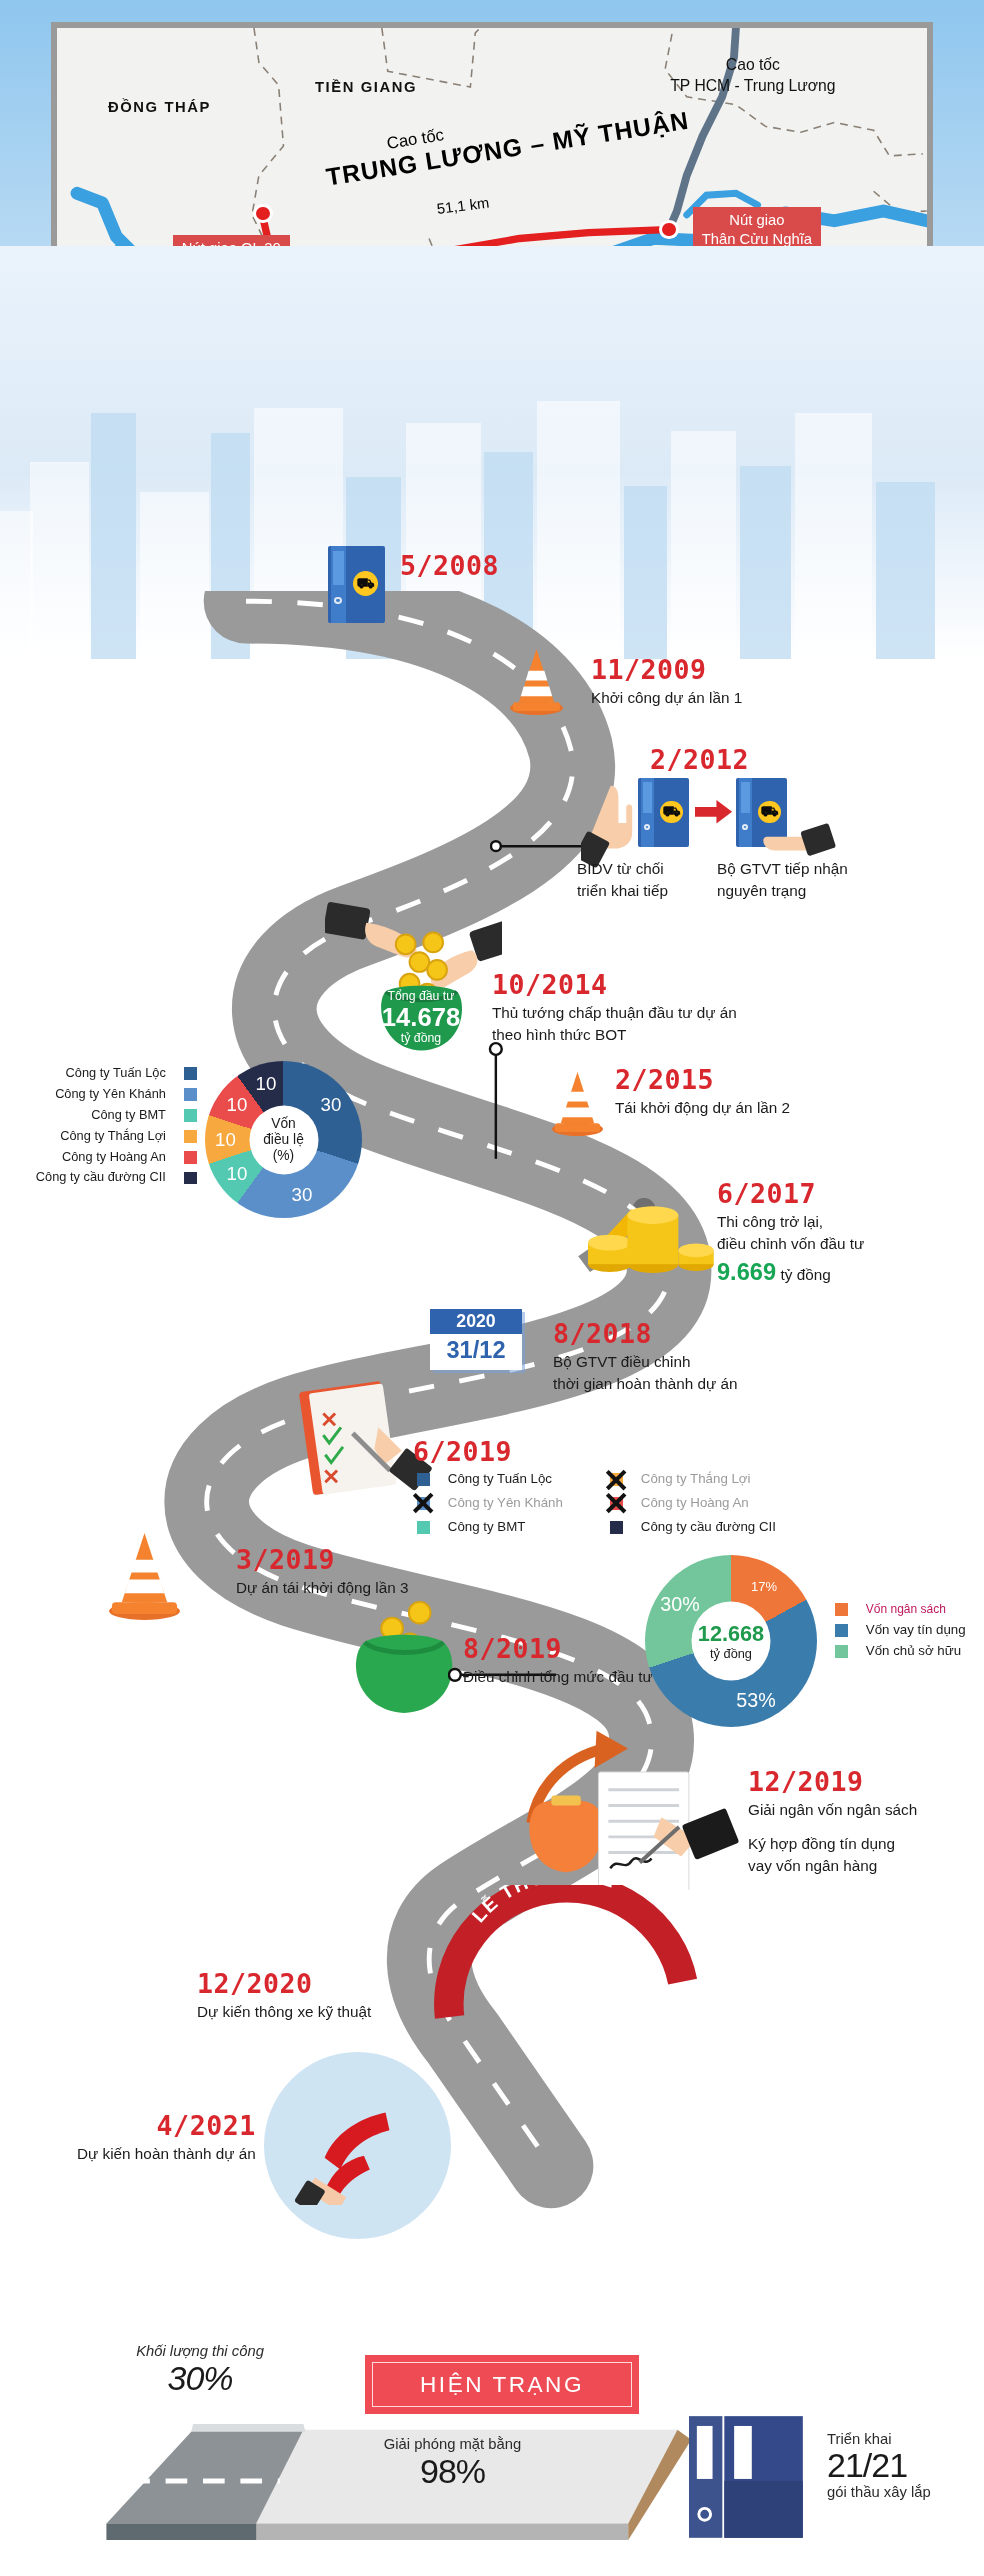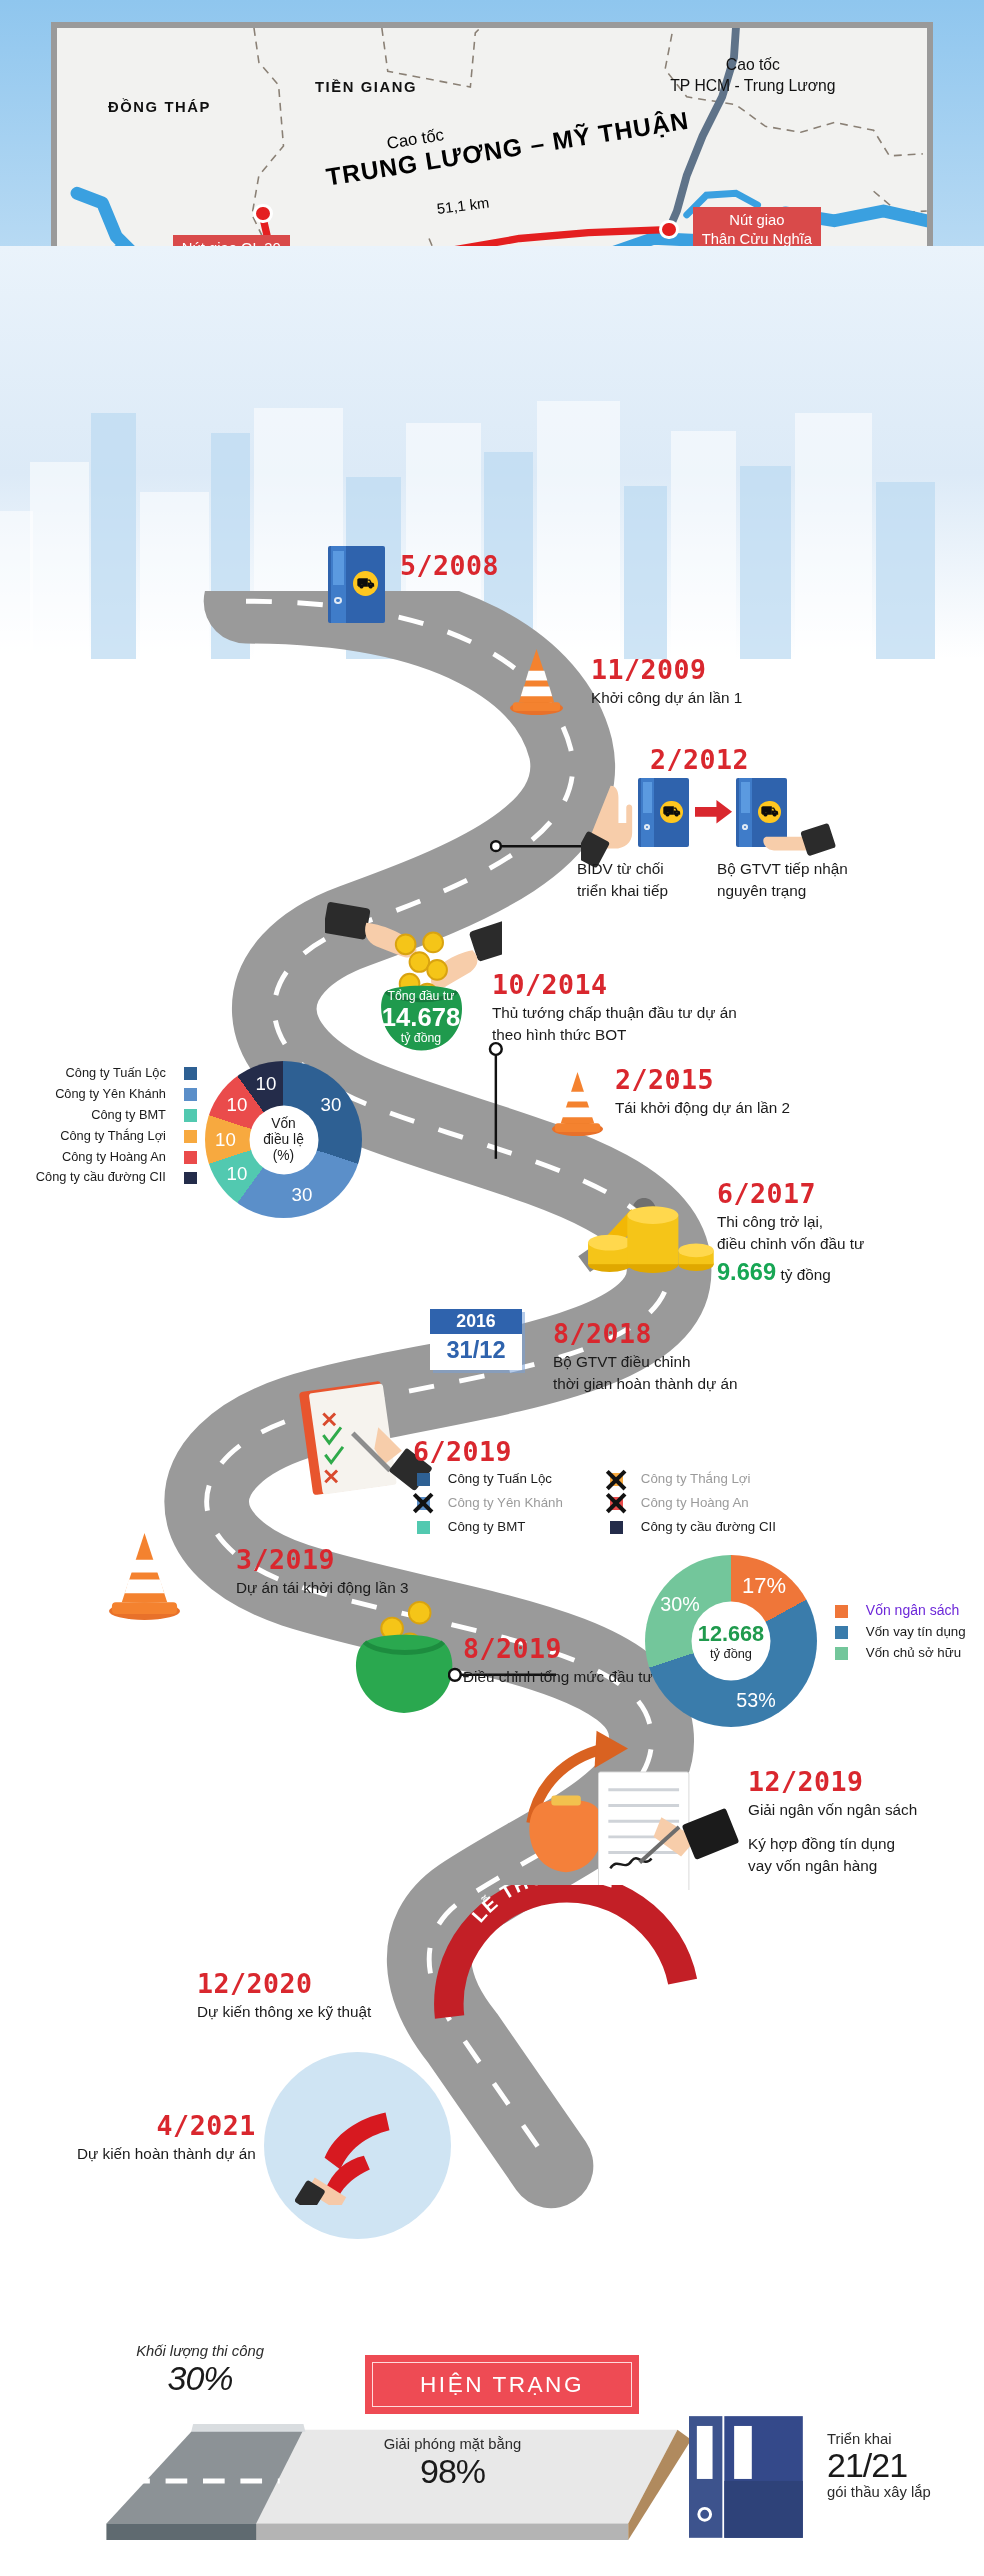--- a/index.html
+++ b/index.html
@@ -379,21 +379,21 @@
   <div class="d">6/2017</div>
   <div class="t" style="white-space:pre-line;">Thi công trở lại,
 điều chỉnh vốn đầu tư</div>
   <div style="margin-top:3px;">
     <span class="g">9.669</span>
     <span style="font-size:15.3px; color:#1b1b1b;">tỷ đồng</span>
   </div>
 </div>
 
 <div class="abs" style="left:430px; top:1309px; width:92px; height:61px; background:#fff; box-shadow:3px 3px 0 rgba(120,160,215,.55);">
-  <div style="background:#2f63ad; color:#fff; text-align:center; font-size:17.7px; font-weight:700; padding:2px 0;">2016</div>
+  <div style="background:#2f63ad; color:#fff; text-align:center; font-size:17.7px; font-weight:700; padding:2px 0;">2020</div>
   <div style="color:#2f63ad; text-align:center; font-size:23.6px; font-weight:700; padding-top:3px;">31/12</div>
 </div>
 <div class="ev" style="left:553px; top:1319px; width:315px;">
   <div class="d">8/2018</div>
   <div class="t" style="white-space:pre-line;">Bộ GTVT điều chỉnh
 thời gian hoàn thành dự án</div>
 </div>
 
 <svg class="abs" style="left:288px; top:1378px;" width="157" height="128" viewBox="0 0 160 130">
   <rect x="18" y="8" width="84" height="106" rx="4" fill="#e8552e" transform="rotate(-8 60 61)"></rect>
@@ -473,28 +473,28 @@
 
 <div class="donut" id="donut2" style="left: 645px; top: 1555px; width: 172px; height: 172px; background: conic-gradient(rgb(239, 118, 57) 0deg, rgb(239, 118, 57) 61.2deg, rgb(58, 124, 171) 61.2deg, rgb(58, 124, 171) 252deg, rgb(115, 198, 155) 252deg, rgb(115, 198, 155) 360deg);">
   <div class="hole" style="width:79px; height:79px;">
     <div style="text-align:center;">
       <div style="font-size:21.7px; font-weight:700; color:#1f9a4d; line-height:1.1;">12.668</div>
       <div style="font-size:12.8px; color:#1b1b1b;">tỷ đồng</div>
     </div>
   </div>
 </div>
 <div class="abs" id="donut2-labels" style="left:645px; top:1555px; width:172px; height:172px;">
-    <div class="slice-num" style="left: 119px; top: 31px; font-size: 22px;">17%</div>
+    <div class="slice-num" style="left: 119px; top: 31px; font-size: 13px;">17%</div>
     <div class="slice-num" style="left: 111px; top: 145px; font-size: 19.7px;">53%</div>
     <div class="slice-num" style="left: 35px; top: 49px; font-size: 19.7px;">30%</div>
   </div>
 <div class="abs" id="donut2-legend" style="left:835px; top:1602px; width:167px;">
     <div class="legend-row">
       <span class="sw" style="background:#ef7639"></span>
-      <span style="font-size:14px;color:#6d28d9">Vốn ngân sách</span>
+      <span style="font-size:12px;color:#be185d">Vốn ngân sách</span>
     </div>
     <div class="legend-row">
       <span class="sw" style="background:#3a7cab"></span>
       <span style="font-size:13.3px;color:#1b1b1b">Vốn vay tín dụng</span>
     </div>
     <div class="legend-row">
       <span class="sw" style="background:#73c69b"></span>
       <span style="font-size:13.3px;color:#1b1b1b">Vốn chủ sở hữu</span>
     </div>
   </div>

